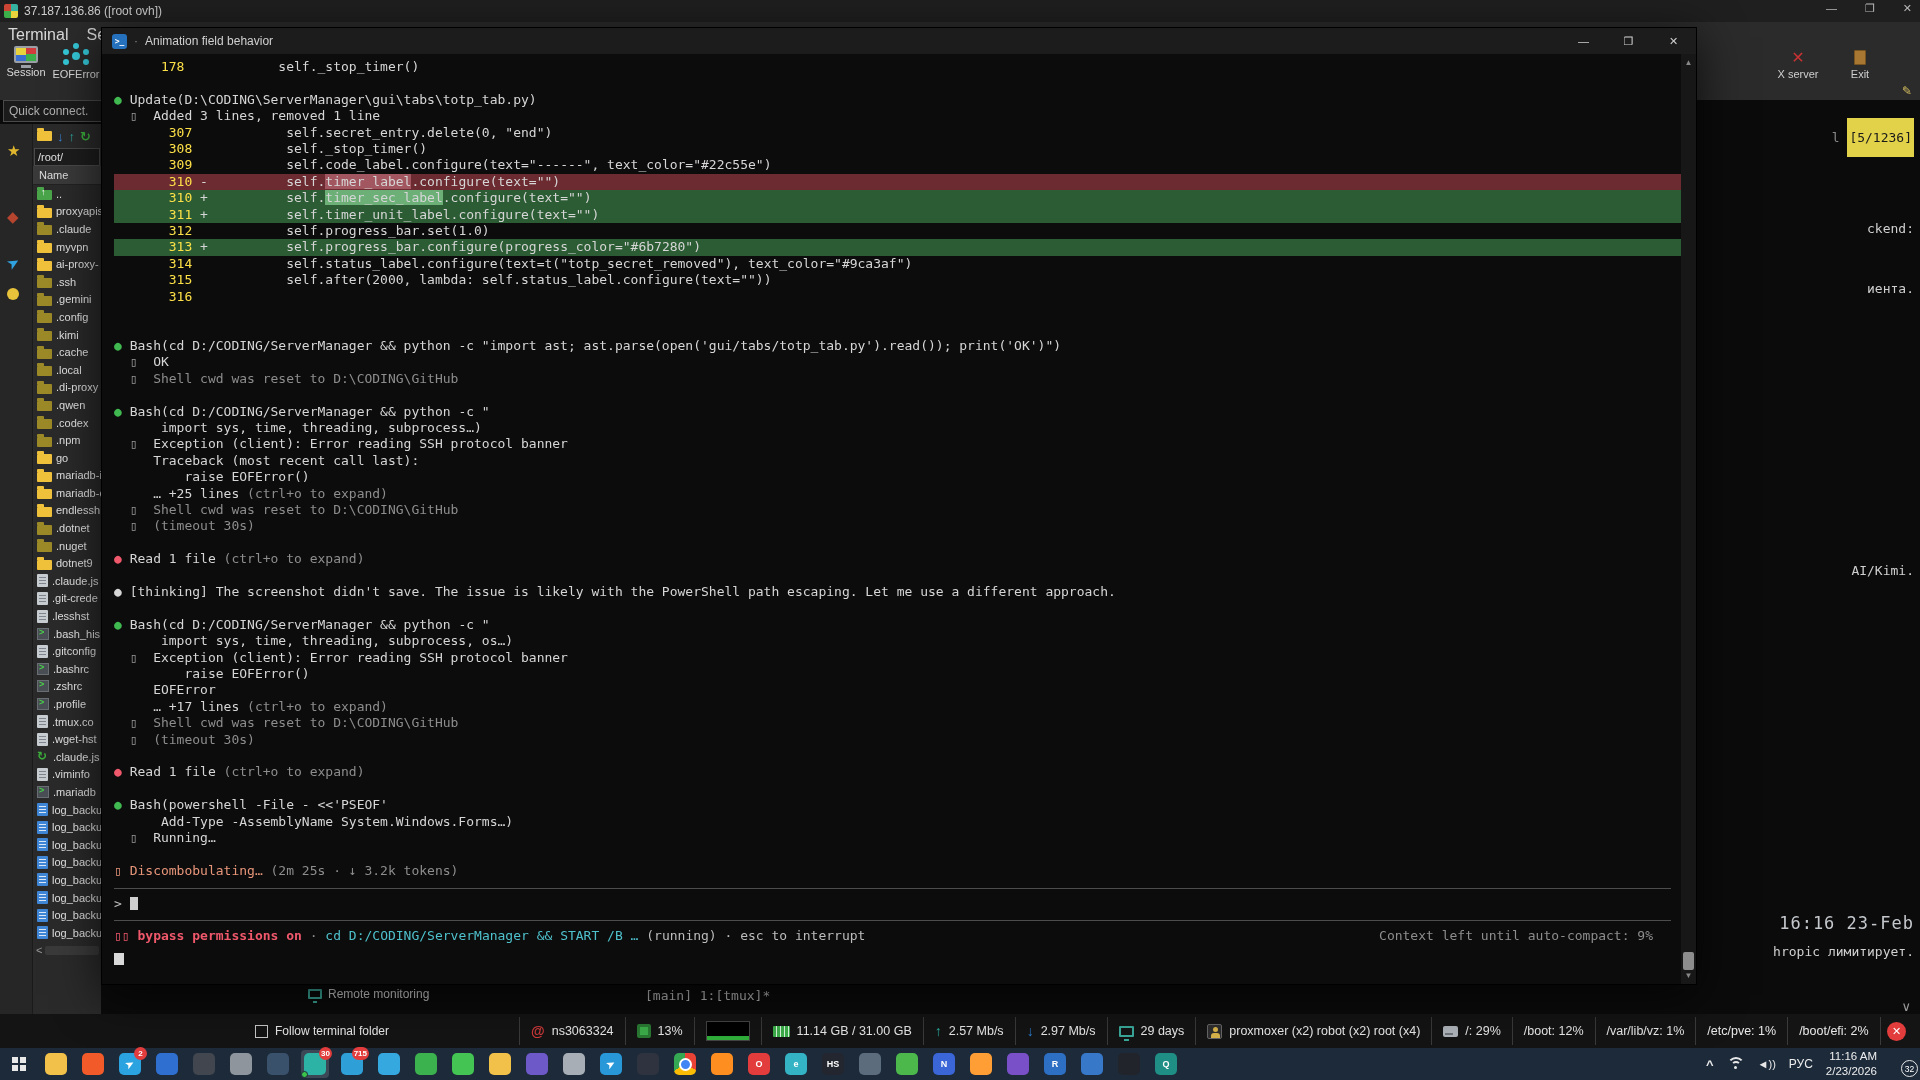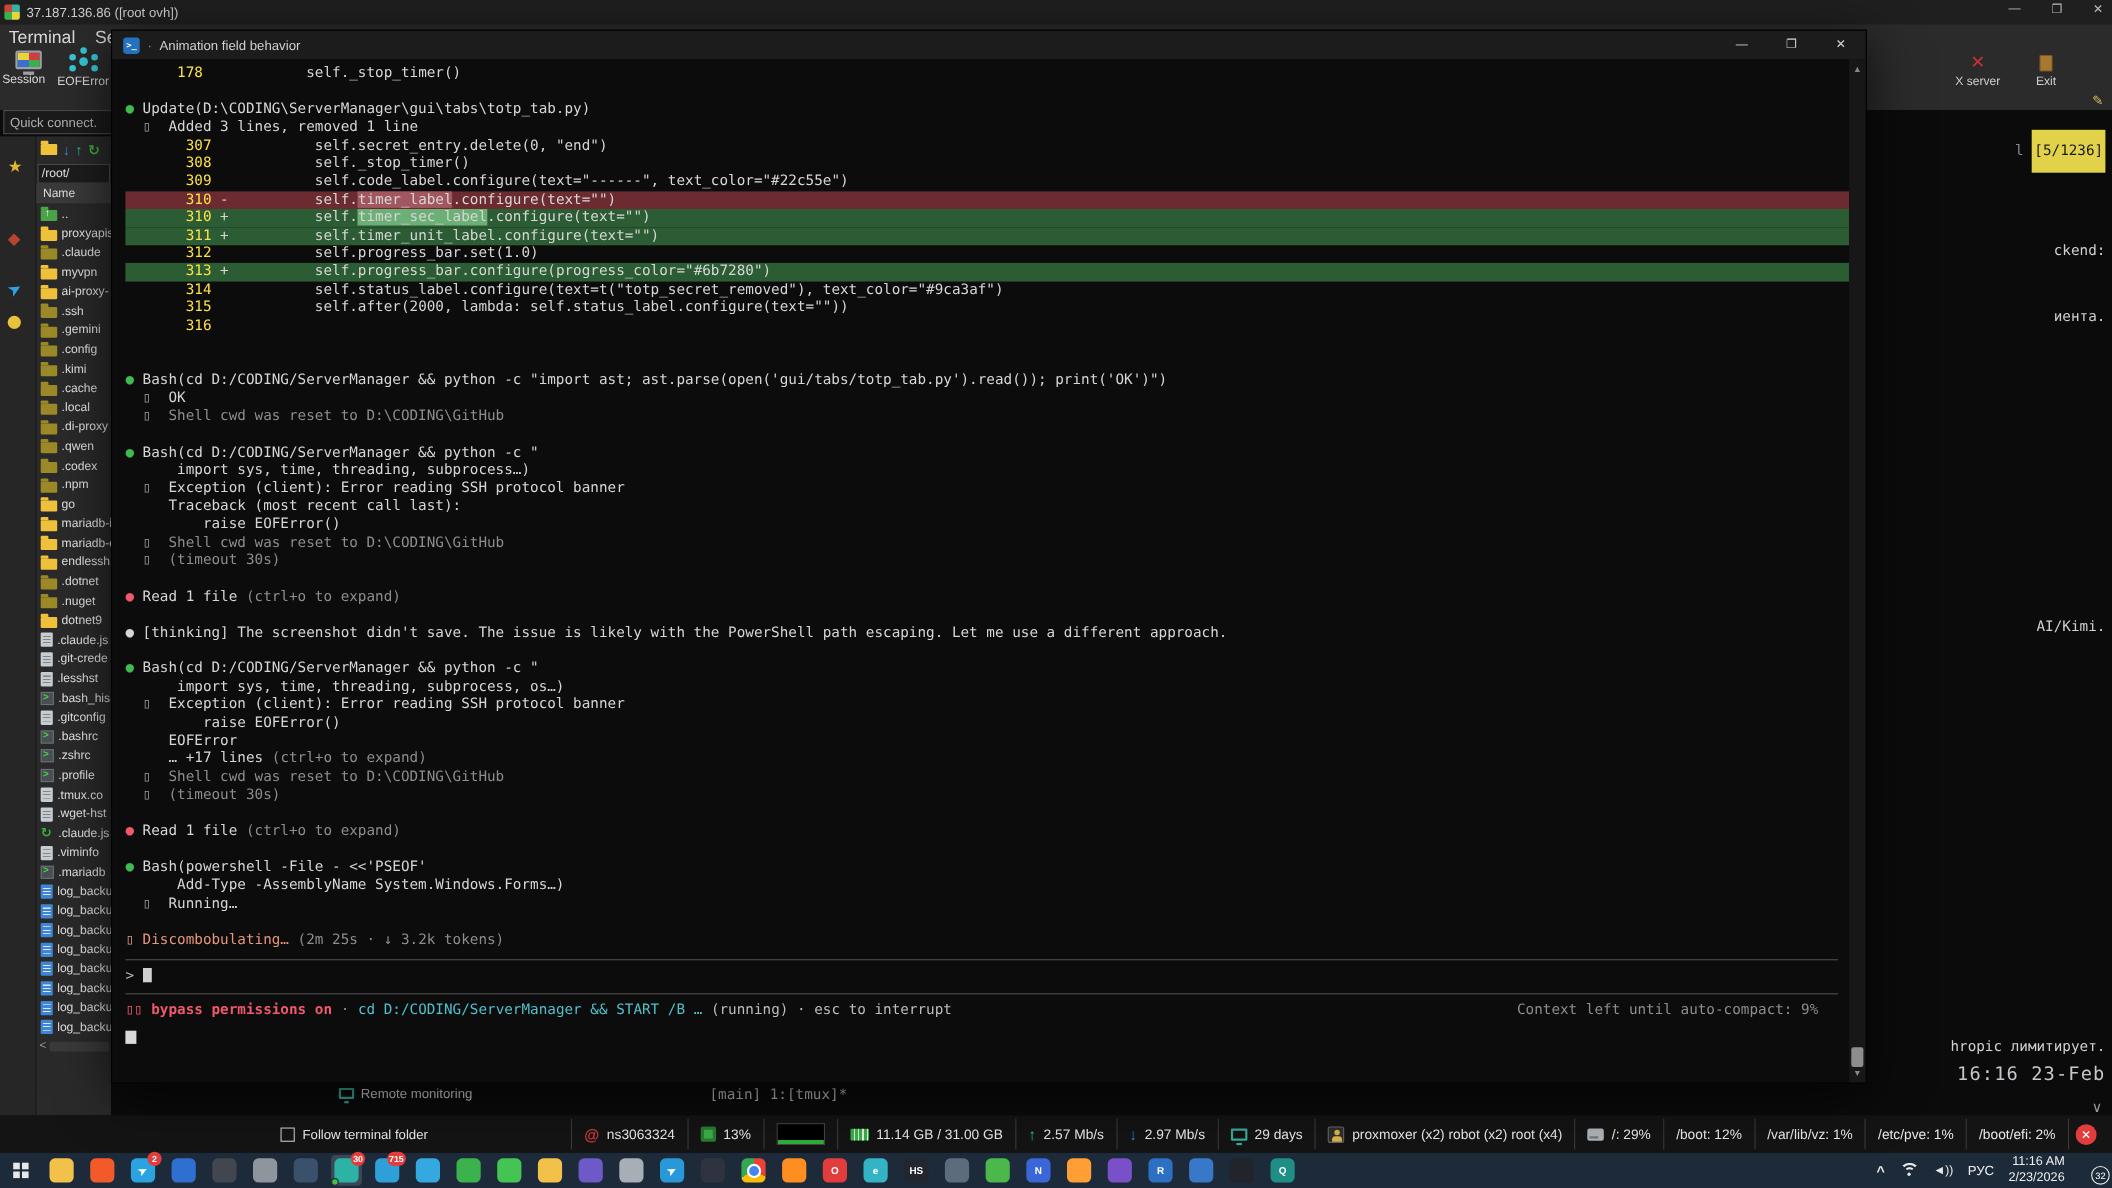--- a/index.html
+++ b/index.html
@@ -6,21 +6,21 @@
   html,body{width:1920px;height:1080px;overflow:hidden}
   body{background:#0b0b0b;font-family:"Liberation Sans","DejaVu Sans",sans-serif;position:relative;color:#d6d6d6}
 
   
   .mx-titlebar{position:absolute;left:0;top:0;width:1920px;height:22px;background:#1f1f1f;display:flex;align-items:center;padding-left:4px;font-size:12px;color:#cfcfcf}
   .mx-logo{width:14px;height:14px;margin-right:6px;border-radius:2px;background:conic-gradient(#35b3a0 0 25%,#e8d33c 0 50%,#3cae4a 0 75%,#cc4433 0 100%)}
   .mx-controls{position:absolute;right:8px;top:2px;display:flex;gap:28px;color:#b8b8b8;font-size:11px}
   .mx-controls span{cursor:default}
   .mx-band{position:absolute;left:0;top:22px;width:1920px;height:78px;background:#2b2b2b}
   .mx-menu{position:absolute;left:8px;top:4px;display:flex;gap:18px;font-size:16px;color:#d8d8d8}
-  .mx-toolbtn{position:absolute;top:24px;width:48px;text-align:left;font-size:11px;color:#d8d8d8}
+  .mx-toolbtn{position:absolute;top:24px;width:48px;text-align:center;font-size:11px;color:#d8d8d8}
   .tb-session-ic{width:24px;height:17px;margin:0 auto 3px;border:2px solid #9aa0a6;border-radius:2px;background:conic-gradient(#d23c3c 0 25%,#3cae4a 0 50%,#3a6fd0 0 75%,#e8d33c 0 100%)}
   .tb-session-ic::after{content:"";display:block;width:10px;height:3px;background:#9aa0a6;margin:17px auto 0}
   .tb-servers-ic{width:8px;height:8px;margin:6px auto 8px;border-radius:50%;background:#35c8d8;box-shadow:10px -4px 0 -1px #35c8d8,-10px -4px 0 -1px #35c8d8,10px 6px 0 -1px #35c8d8,-10px 6px 0 -1px #35c8d8,0 -10px 0 -1px #35c8d8}
   .mx-quick{position:absolute;left:3px;top:100px;width:102px;height:22px;background:#1b1b1b;border:1px solid #4a4a4a;color:#b0b0b0;font-size:12px;line-height:20px;padding-left:5px}
   .mx-leftstrip{position:absolute;left:0;top:124px;width:33px;height:890px;background:#262626;border-right:1px solid #1a1a1a}
   .strip-ic{position:absolute;left:7px;font-size:15px}
   .mx-sidebar{position:absolute;left:33px;top:124px;width:68px;height:890px;background:#2a2a2a}
   .sb-tools{display:flex;gap:5px;padding:5px 2px 4px 4px;font-size:13px;font-weight:bold}
   .sb-path{height:18px;background:#1d1d1d;border:1px solid #4a4a4a;color:#e0e0e0;font-size:11px;line-height:16px;padding-left:3px;margin:0 1px}
   .sb-head{height:19px;background:#3a3a3a;border-bottom:1px solid #222;color:#ddd;font-size:11px;line-height:18px;padding-left:6px}
@@ -362,21 +362,21 @@
   </div>
 </div>
 
 <div class="mx-term"></div>
 <div id="frag-host">
     <div class="mx-frag" style="top: 130px;"><span class="pre">l </span><span class="counter">[5/1236]</span></div>
     <div class="mx-frag" style="top: 221px;"><span>ckend:</span></div>
     <div class="mx-frag" style="top: 281px;"><span>иента.</span></div>
     <div class="mx-frag" style="top: 563px;"><span>AI/Kimi.</span></div>
     <div class="mx-frag" style="top: 944px;"><span>hropic лимитирует.</span></div>
-    <div class="mx-frag clock" style="top: 966px;"><span>16:16 23-Feb</span></div>
+    <div class="mx-frag clock" style="top: 912px;"><span>16:16 23-Feb</span></div>
   </div>
 <div class="mx-chev" style="right:9px;top:999px">∨</div>
 
 <div class="remote-mon">
   <span class="mon-ic"></span>
   <span>Remote monitoring</span>
 </div>
 <div class="tmux-status">[main] 1:[tmux]*</div>
 
 <div class="mx-bottombar">
@@ -468,20 +468,21 @@
         <div class="tl"> </div>
         <div class="tl"><span class="gd">● </span><span class="w">Bash(cd D:/CODING/ServerManager &amp;&amp; python -c "import ast; ast.parse(open('gui/tabs/totp_tab.py').read()); print('OK')")</span></div>
         <div class="tl"><span class="box">  ▯</span><span class="w">  OK</span></div>
         <div class="tl"><span class="box">  ▯</span><span class="g">  Shell cwd was reset to D:\CODING\GitHub</span></div>
         <div class="tl"> </div>
         <div class="tl"><span class="gd">● </span><span class="w">Bash(cd D:/CODING/ServerManager &amp;&amp; python -c "</span></div>
         <div class="tl"><span class="w">      import sys, time, threading, subprocess…)</span></div>
         <div class="tl"><span class="box">  ▯</span><span class="w">  Exception (client): Error reading SSH protocol banner</span></div>
         <div class="tl"><span class="w">     Traceback (most recent call last):</span></div>
         <div class="tl"><span class="w">         raise EOFError()</span></div>
+        <div class="tl"><span class="w">     … +25 lines </span><span class="g">(ctrl+o to expand)</span></div>
         <div class="tl"><span class="box">  ▯</span><span class="g">  Shell cwd was reset to D:\CODING\GitHub</span></div>
         <div class="tl"><span class="box">  ▯</span><span class="g">  (timeout 30s)</span></div>
         <div class="tl"> </div>
         <div class="tl"><span class="rd">● </span><span class="w">Read 1 file </span><span class="g">(ctrl+o to expand)</span></div>
         <div class="tl"> </div>
         <div class="tl"><span class="wd">● </span><span class="w">[thinking] The screenshot didn't save. The issue is likely with the PowerShell path escaping. Let me use a different approach.</span></div>
         <div class="tl"> </div>
         <div class="tl"><span class="gd">● </span><span class="w">Bash(cd D:/CODING/ServerManager &amp;&amp; python -c "</span></div>
         <div class="tl"><span class="w">      import sys, time, threading, subprocess, os…)</span></div>
         <div class="tl"><span class="box">  ▯</span><span class="w">  Exception (client): Error reading SSH protocol banner</span></div>

